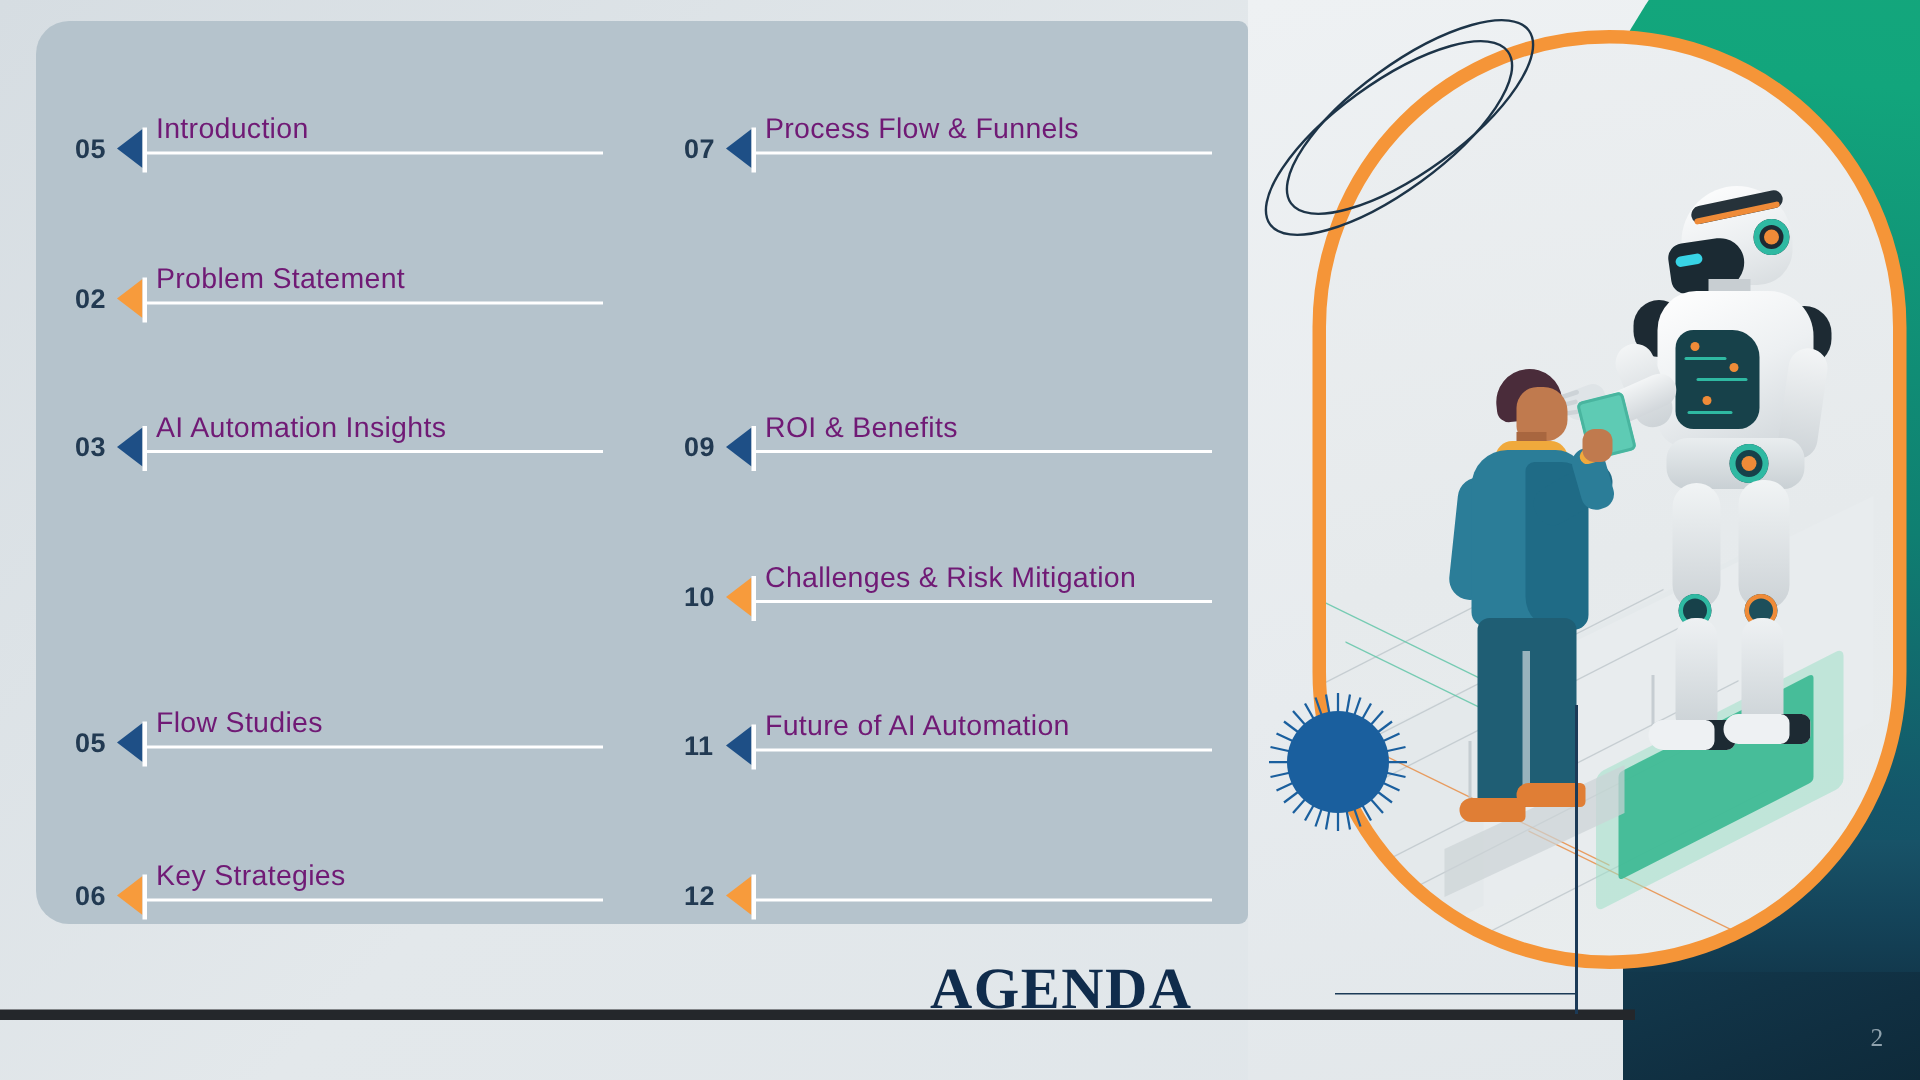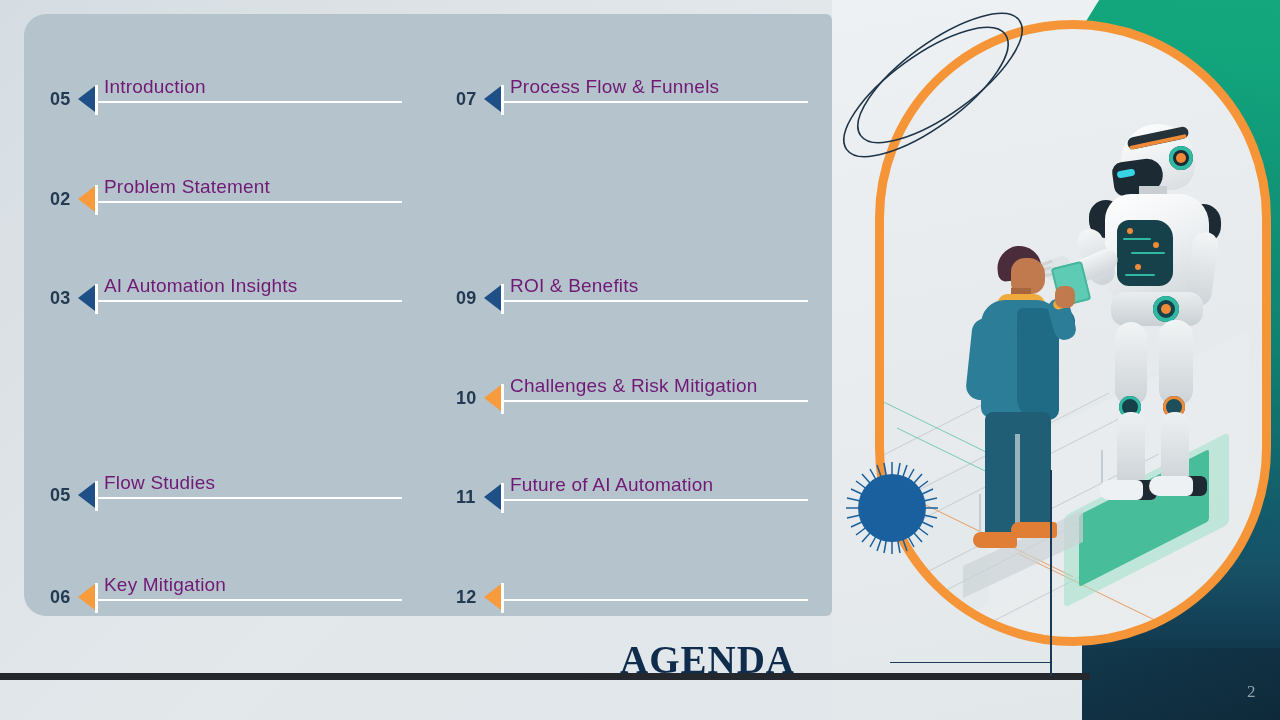--- a/index.html
+++ b/index.html
@@ -585,21 +585,21 @@
           <div class="row-num">05</div>
           <div class="row-marker"></div>
           <div class="row-bar"></div>
           <div class="row-label">Flow Studies</div>
           <div class="row-line"></div>
         </div>
         <div class="row alt" style="top: 537.5px;">
           <div class="row-num">06</div>
           <div class="row-marker"></div>
           <div class="row-bar"></div>
-          <div class="row-label">Key Mitigation</div>
+          <div class="row-label">Key Strategies</div>
           <div class="row-line"></div>
         </div>
       </div>
     <div class="col col-right" id="col-right">
         <div class="row" style="top: 40px;">
           <div class="row-num">07</div>
           <div class="row-marker"></div>
           <div class="row-bar"></div>
           <div class="row-label">Process Flow &amp; Funnels</div>
           <div class="row-line"></div>

